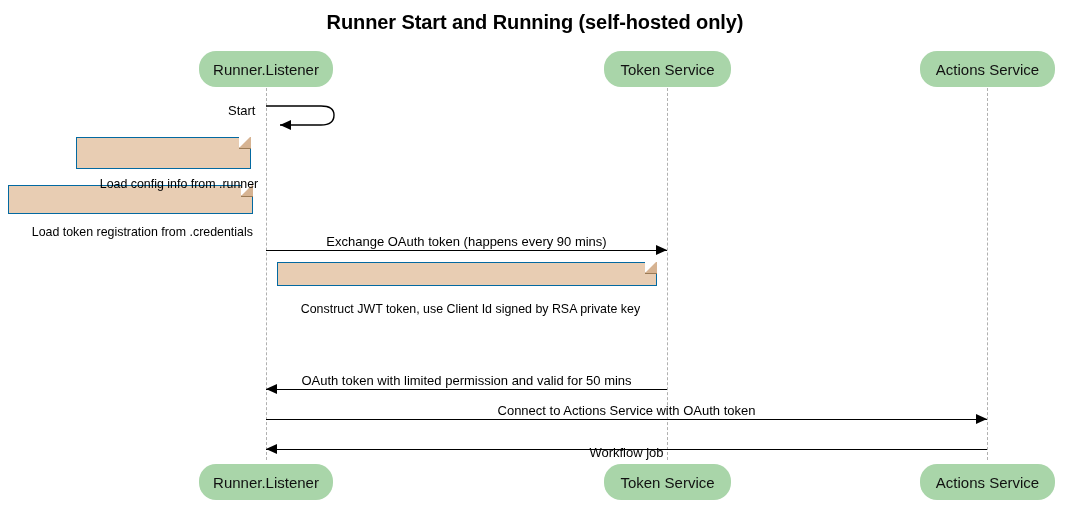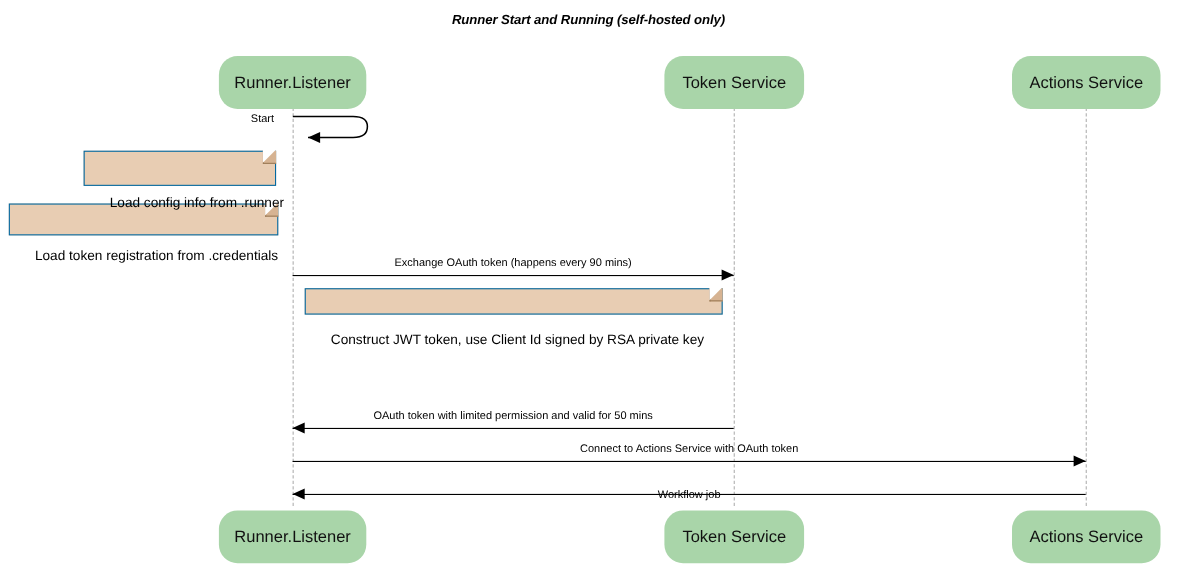--- a/index.html
+++ b/index.html
@@ -19,40 +19,39 @@
     background: #ffffff;
   }
 
   
   .diagram-title {
     position: absolute;
     left: 0;
     top: 11px;
     width: 1070px;
     text-align: center;
-    font-size: 12px;
+    font-size: 20px;
     font-weight: bold;
     color: #000;
     letter-spacing: -0.1px;
-    font-style: italic;
   }
 
   
   .lifeline {
     position: absolute;
     top: 88px;
     width: 0;
     height: 372px;
     border-left: 1px dashed #b0b0b0;
   }
 
   
   .participant {
     position: absolute;
-    height: 48px;
+    height: 36px;
     border-radius: 17px;
     background: #a9d5a9;
     display: flex;
     align-items: center;
     justify-content: center;
     font-size: 15px;
     color: #111;
     box-sizing: border-box;
     white-space: nowrap;
   }
@@ -107,21 +106,21 @@
     border-bottom: 5px solid transparent;
     border-left: 11px solid #000;
   }
   .arrow-left {
     border-top: 5px solid transparent;
     border-bottom: 5px solid transparent;
     border-right: 11px solid #000;
   }
   .msg-label {
     position: absolute;
-    font-size: 10px;
+    font-size: 13px;
     color: #000;
     white-space: nowrap;
     background: transparent;
   }
   .msg-label.center { text-align: center; }
 
   
   .selfloop {
     position: absolute;
   }

